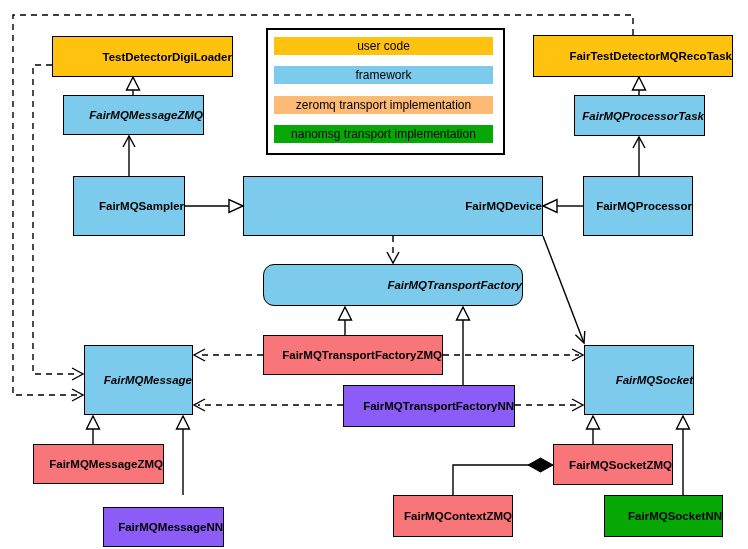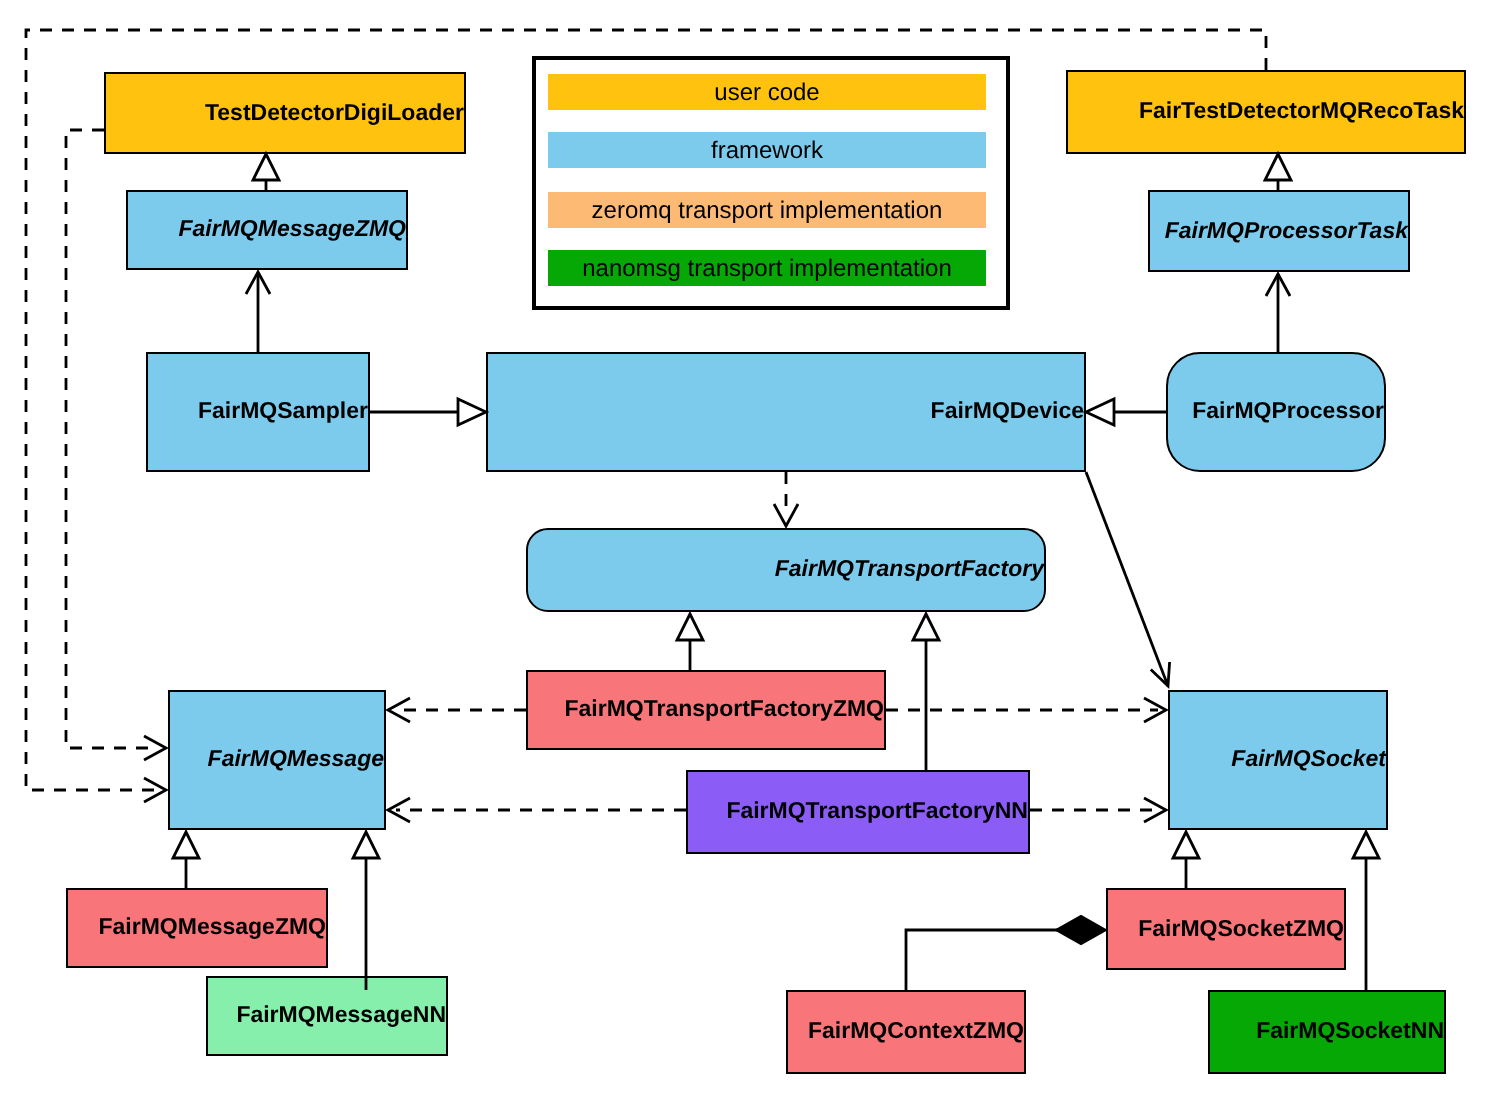--- a/index.html
+++ b/index.html
@@ -79,21 +79,21 @@
   </div>
 
   <div class="node" style="left: 73px; top: 176px; width: 112px; height: 60px; background-color: rgb(125, 203, 236);">
     <span>FairMQSampler</span>
   </div>
 
   <div class="node" style="left: 243px; top: 176px; width: 300px; height: 60px; background-color: rgb(125, 203, 236);">
     <span>FairMQDevice</span>
   </div>
 
-  <div class="node" style="left: 583px; top: 176px; width: 110px; height: 60px; background-color: rgb(125, 203, 236); border-radius: 17px;">
+  <div class="node" style="left: 583px; top: 176px; width: 110px; height: 60px; background-color: rgb(125, 203, 236);">
     <span>FairMQProcessor</span>
   </div>
 
   <div class="node abstract" style="left: 263px; top: 264px; width: 260px; height: 42px; background-color: rgb(125, 203, 236); border-radius: 11px;">
     <span>FairMQTransportFactory</span>
   </div>
 
   <div class="node" style="left: 263px; top: 335px; width: 180px; height: 40px; background-color: rgb(248, 117, 121); padding-left: 24px;">
     <span>FairMQTransportFactoryZMQ</span>
   </div>
@@ -107,21 +107,21 @@
   </div>
 
   <div class="node abstract" style="left: 584px; top: 345px; width: 110px; height: 70px; background-color: rgb(125, 203, 236);">
     <span>FairMQSocket</span>
   </div>
 
   <div class="node" style="left: 33px; top: 444px; width: 131px; height: 40px; background-color: rgb(248, 117, 121);">
     <span>FairMQMessageZMQ</span>
   </div>
 
-  <div class="node" style="left: 103px; top: 488px; width: 121px; height: 40px; background-color: #86efac;">
+  <div class="node" style="left: 103px; top: 507px; width: 121px; height: 40px; background-color: #8b5cf6;">
     <span>FairMQMessageNN</span>
   </div>
 
   <div class="node" style="left: 553px; top: 444px; width: 120px; height: 41px; background-color: rgb(248, 117, 121);">
     <span>FairMQSocketZMQ</span>
   </div>
 
   <div class="node" style="left: 393px; top: 495px; width: 120px; height: 42px; background-color: rgb(248, 117, 121);">
     <span>FairMQContextZMQ</span>
   </div>

